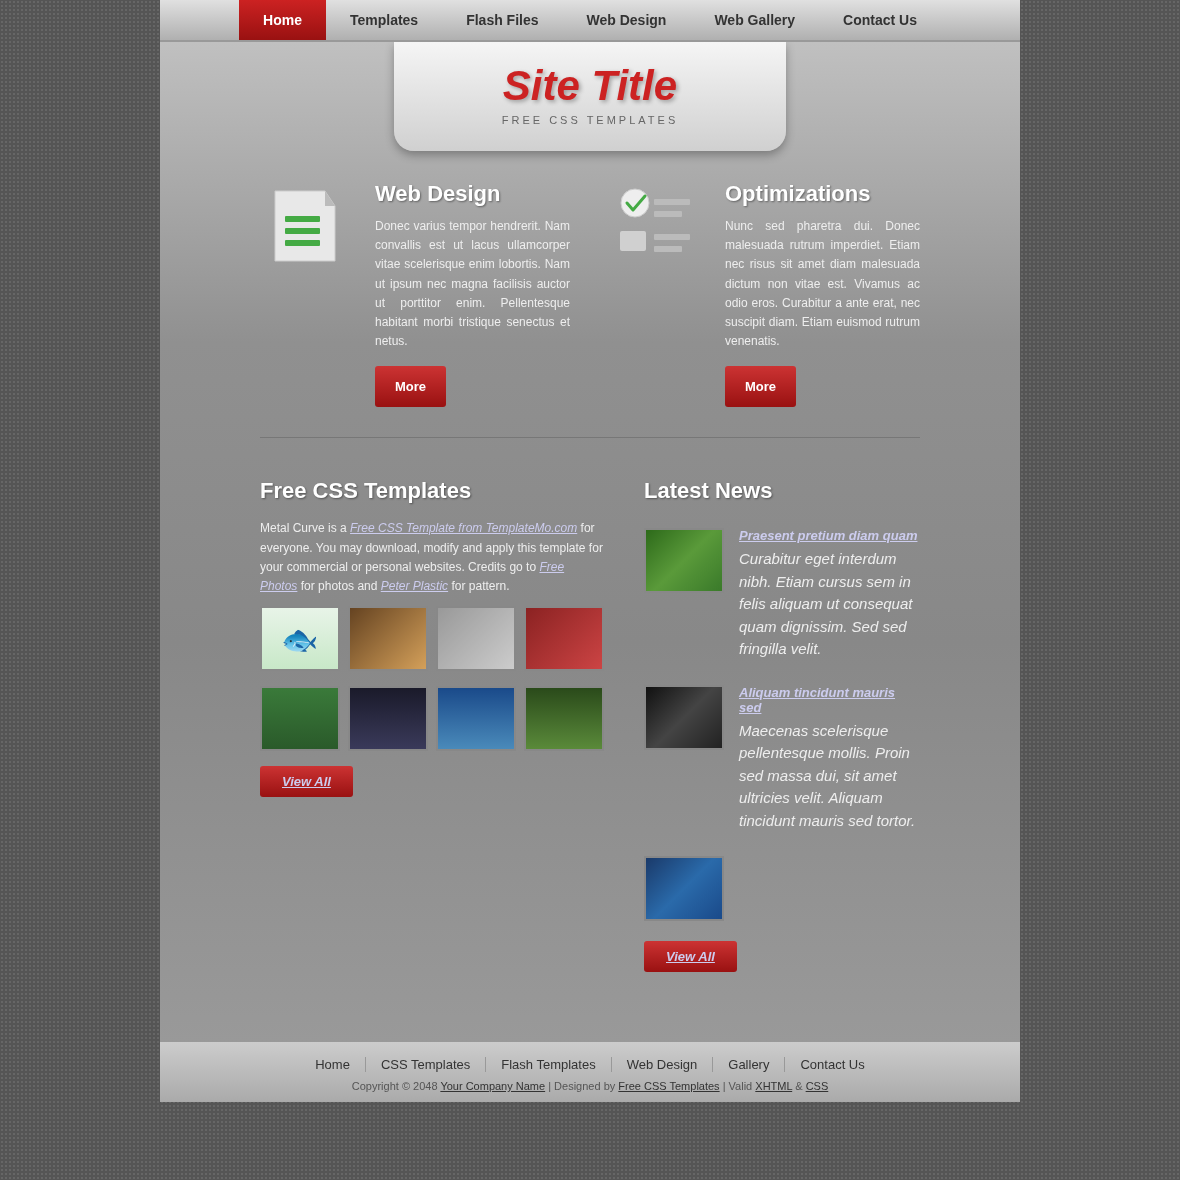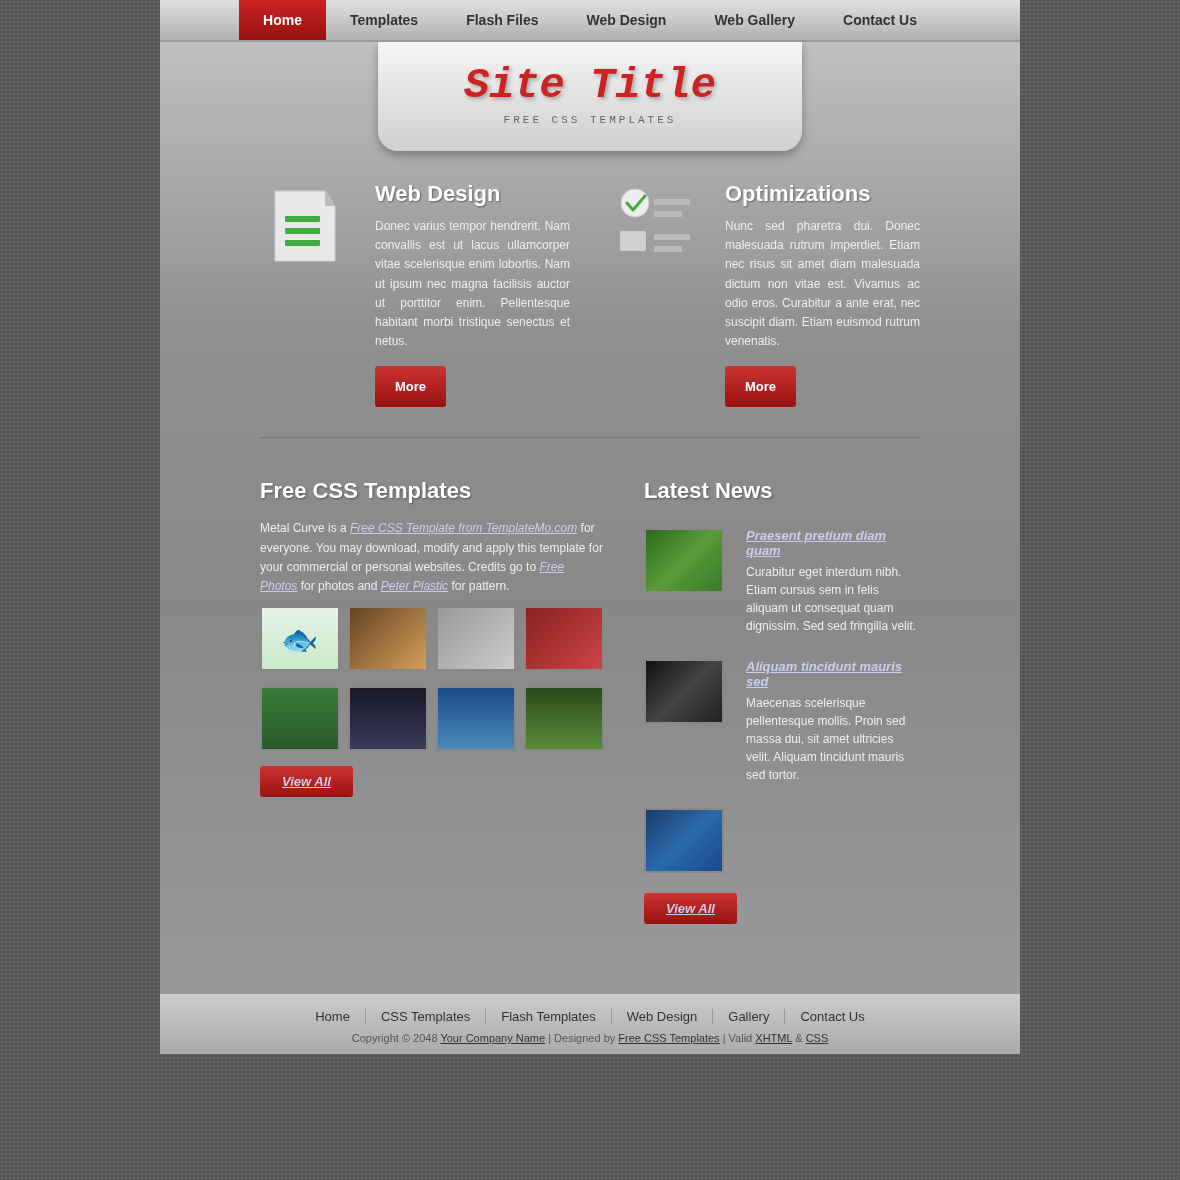--- a/index.html
+++ b/index.html
@@ -40,29 +40,28 @@
     }
     
     .main-bg {
       background: linear-gradient(to bottom, #c0c0c0 0%, #909090 30%, #888 60%, #999 100%);
       min-height: 900px;
       position: relative;
       padding-bottom: 40px;
     }
     
     .header-banner {
-      width: 424px;
+      width: 392px;
       margin: 0 auto;
       background: linear-gradient(to bottom, #f5f5f5, #d0d0d0);
       border-radius: 0 0 20px 20px;
       text-align: center;
       padding: 20px 52px 25px;
       position: relative;
       box-shadow: 0 4px 10px rgba(0,0,0,0.3);
-      font-family: Liberation Mono, monospace;
     }
     .site-title {
       font-size: 42px;
       font-weight: bold;
       color: #cc2222;
       text-shadow: 2px 2px 4px rgba(0,0,0,0.3);
       font-style: italic;
     }
     .site-subtitle {
       font-size: 11px;
@@ -175,21 +174,21 @@
       border-radius: 3px;
       cursor: pointer;
       font-size: 13px;
       font-weight: bold;
       text-decoration: none;
       text-align: center;
     }
     
     .news-item {
       display: flex;
-      gap: 22px;
+      gap: 15px;
       margin-bottom: 20px;
       margin-top: 24px;
     }
     .news-thumb {
       width: 80px;
       height: 65px;
       flex-shrink: 0;
       border: 2px solid #888;
     }
     .news-thumb-1 { background: linear-gradient(135deg, #2d6a1a 0%, #5a9a3a 50%, #3a7a2a 100%); }
@@ -199,22 +198,23 @@
       color: #cce;
       font-size: 13px;
       font-weight: bold;
       text-decoration: underline;
       cursor: pointer;
       margin-bottom: 5px;
       display: block;
     }
     .news-item p {
       color: #eee;
-      font-size: 12px;
+      font-size: 15px;
       line-height: 1.5;
+      font-style: italic;
     }
     
     .footer-bar {
       background: linear-gradient(to bottom, #ccc, #aaa);
       padding: 15px 0 10px;
       text-align: center;
     }
     .footer-links {
       display: flex;
       justify-content: center;

